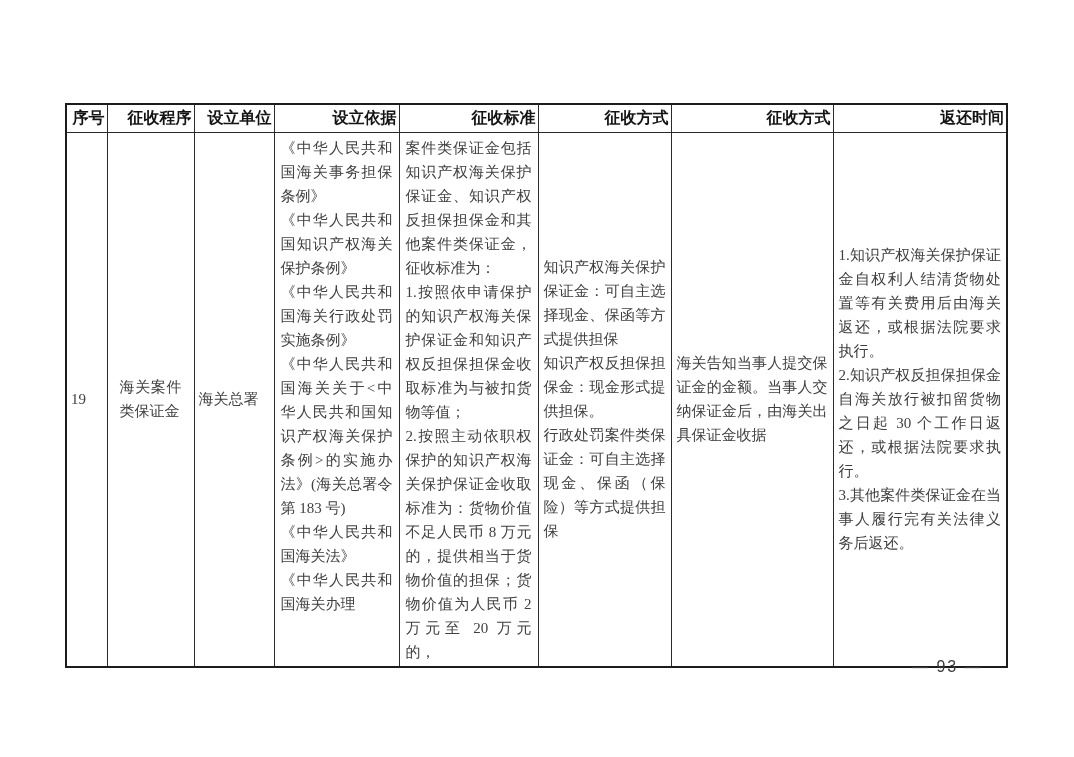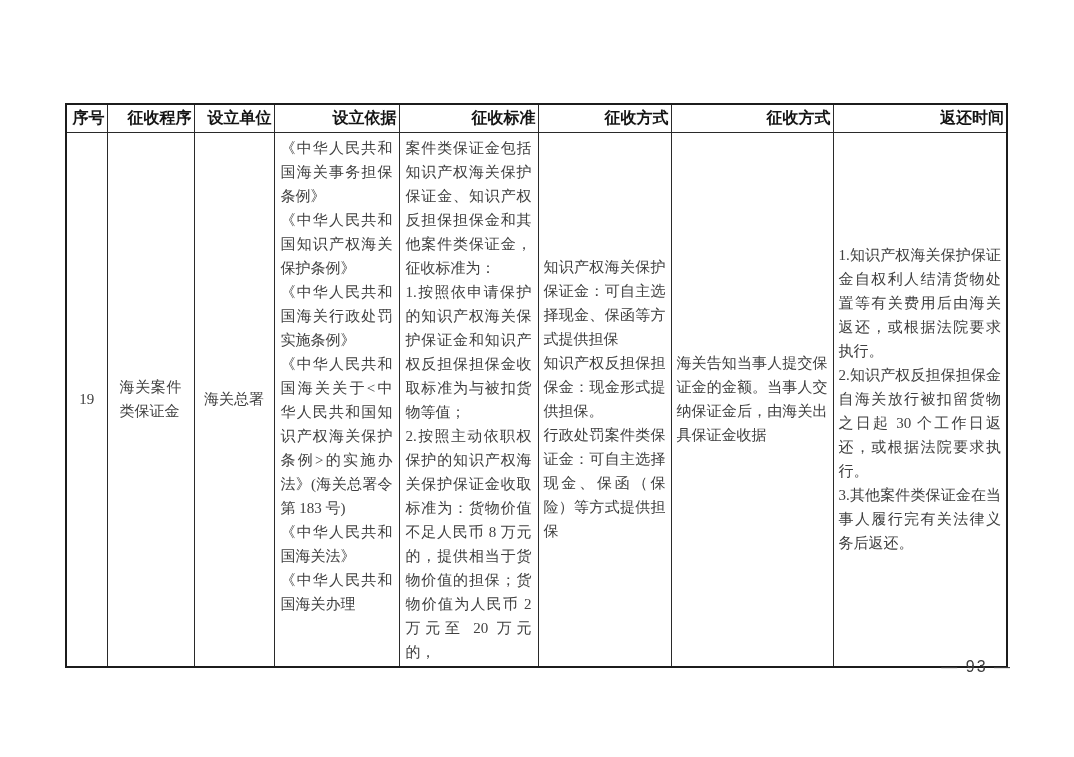--- a/index.html
+++ b/index.html
@@ -45,21 +45,21 @@
     font-weight: bold;
     text-align: right;
     vertical-align: middle;
     padding: 1px 2px;
     color: #141414;
   }
   table.fee-table tbody td {
     height: 510px;
   }
   td.cell-center {
-    text-align: center;
+    text-align: left;
     vertical-align: middle;
     padding: 2px 4px;
   }
   td.cell-project {
     text-align: justify;
     vertical-align: middle;
     padding: 2px 12px;
     margin-top: 48px;
   }
   td.cell-top-justify {
@@ -72,21 +72,21 @@
     text-align: justify;
     vertical-align: middle;
     white-space: pre-line;
     padding: 2px 5px;
   }
   .page-number {
     position: absolute;
     top: 658px;
     left: 912px;
     width: 100px;
-    text-align: right;
+    text-align: left;
     font-size: 16px;
     color: #3c3c3c;
     letter-spacing: 2px;
     font-family: "Liberation Sans", "DejaVu Sans", sans-serif;
   }
 </style>
 </head>
 <body>
 
 <div class="page">

